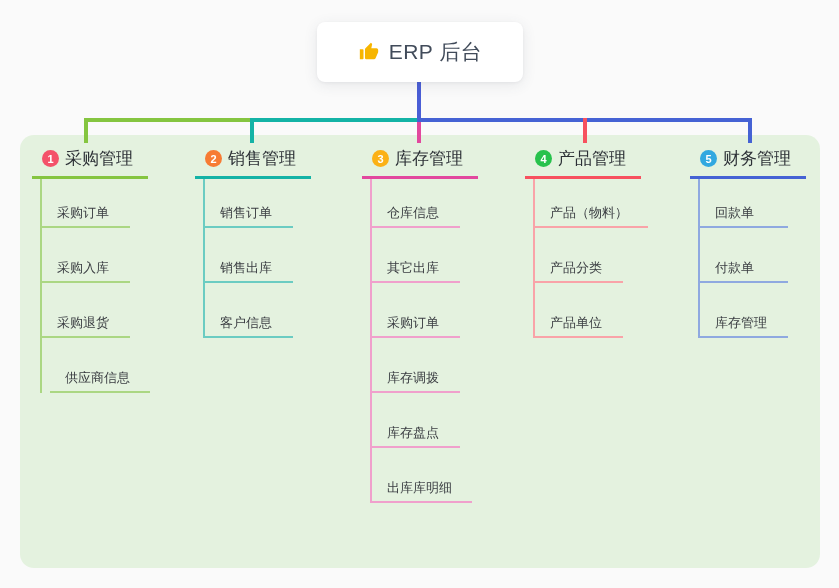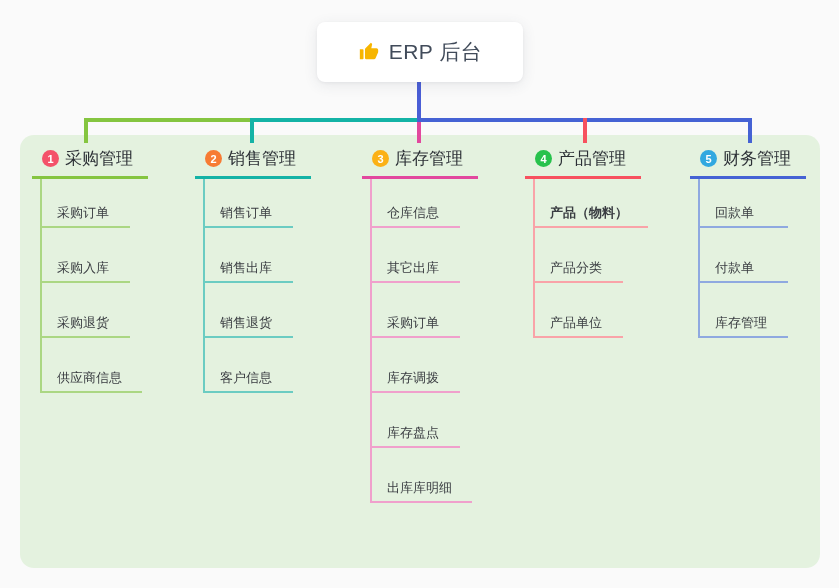--- a/index.html
+++ b/index.html
@@ -107,41 +107,38 @@
         <div class="children" style="border-left-color: rgb(171, 215, 131);">
           <div class="child" style="border-bottom-color: rgb(171, 215, 131); text-align: right;">
             <span>采购订单</span>
           </div>
           <div class="child" style="border-bottom-color: rgb(171, 215, 131);">
             <span>采购入库</span>
           </div>
           <div class="child" style="border-bottom-color: rgb(171, 215, 131);">
             <span>采购退货</span>
           </div>
-          <div class="child" style="border-bottom-color: rgb(171, 215, 131);">
+          <div class="child" style="border-bottom-color: rgb(171, 215, 131); margin-left: 8px;">
             <span>供应商信息</span>
           </div>
         </div>
       </div>
       <div class="column" style="left: 195px;">
         <div class="branch-header" style="border-bottom-color: rgb(20, 179, 166);">
           <span class="badge" style="background: rgb(247, 123, 51);">2</span>
           <span>销售管理</span>
         </div>
         <div class="children" style="border-left-color: rgb(107, 204, 194);">
           <div class="child" style="border-bottom-color: rgb(107, 204, 194);">
             <span>销售订单</span>
           </div>
           <div class="child" style="border-bottom-color: rgb(107, 204, 194);">
             <span>销售出库</span>
           </div>
           <div class="child" style="border-bottom-color: rgb(107, 204, 194);">
-            <span>销售退货</span>
-          </div>
-          <div class="child" style="border-bottom-color: rgb(107, 204, 194);">
             <span>客户信息</span>
           </div>
         </div>
       </div>
       <div class="column" style="left: 362px;">
         <div class="branch-header" style="border-bottom-color: rgb(226, 72, 158);">
           <span class="badge" style="background: rgb(251, 177, 22);">3</span>
           <span>库存管理</span>
         </div>
         <div class="children" style="border-left-color: rgb(240, 160, 204);">
@@ -164,21 +161,21 @@
             <span>出库库明细</span>
           </div>
         </div>
       </div>
       <div class="column" style="left: 525px;">
         <div class="branch-header" style="border-bottom-color: rgb(247, 81, 95);">
           <span class="badge" style="background: rgb(39, 194, 76);">4</span>
           <span>产品管理</span>
         </div>
         <div class="children" style="border-left-color: rgb(249, 163, 168);">
-          <div class="child" style="border-bottom-color: rgb(249, 163, 168); font-weight: bold;">
+          <div class="child" style="border-bottom-color: rgb(249, 163, 168);">
             <span>产品（物料）</span>
           </div>
           <div class="child" style="border-bottom-color: rgb(249, 163, 168);">
             <span>产品分类</span>
           </div>
           <div class="child" style="border-bottom-color: rgb(249, 163, 168);">
             <span>产品单位</span>
           </div>
         </div>
       </div>

